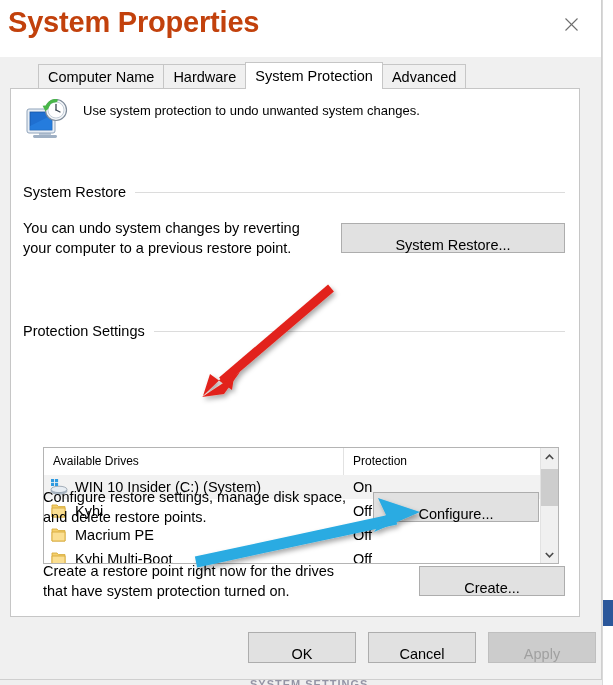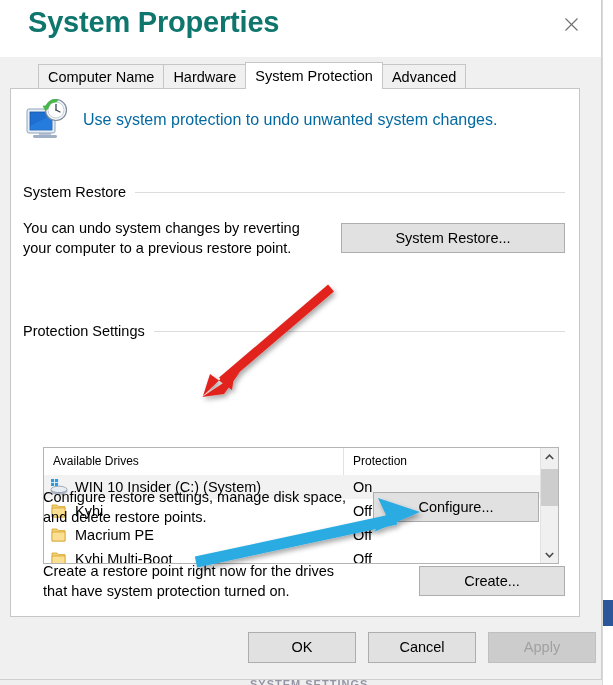--- a/index.html
+++ b/index.html
@@ -67,25 +67,25 @@
     box-sizing: border-box;
   }
 
   .titlebar {
     position: relative;
     height: 57px;
     background: #ffffff;
   }
   .titlebar .title {
     position: absolute;
-    left: 28px;
+    left: 8px;
     top: 6px;
     font-size: 29px;
     font-weight: bold;
-    color: #0f766e;
+    color: #c2410c;
     letter-spacing: -0.2px;
     white-space: nowrap;
   }
   .close-btn {
     position: absolute;
     right: 8px;
     top: 8px;
     width: 44px;
     height: 32px;
     display: flex;
@@ -152,23 +152,23 @@
     align-items: flex-start;
   }
   .intro-icon {
     width: 44px;
     height: 42px;
     flex: 0 0 44px;
     position: relative;
   }
   .intro-text {
     margin-left: 14px;
-    margin-top: 12px;
-    font-size: 16px;
-    color: #0369a1;
+    margin-top: 4px;
+    font-size: 13px;
+    color: #000000;
     white-space: nowrap;
   }
 
   
   .group {
     position: absolute;
     left: 12px;
     right: 14px;
   }
   .group-head {
@@ -202,21 +202,21 @@
     font-family: "Liberation Sans", sans-serif;
     font-size: 14.5px;
     color: #000000;
     background: #e1e1e1;
     border: 1px solid #adadad;
     height: 30px;
     line-height: 28px;
     text-align: center;
     box-sizing: border-box;
     cursor: pointer;
-    padding: 0;
+    padding: 7px;
     white-space: nowrap;
   }
   .btn.disabled {
     color: #a0a0a0;
     background: #cccccc;
     border-color: #bfbfbf;
     cursor: default;
   }
 
   .btn-restore { width: 233px; }

